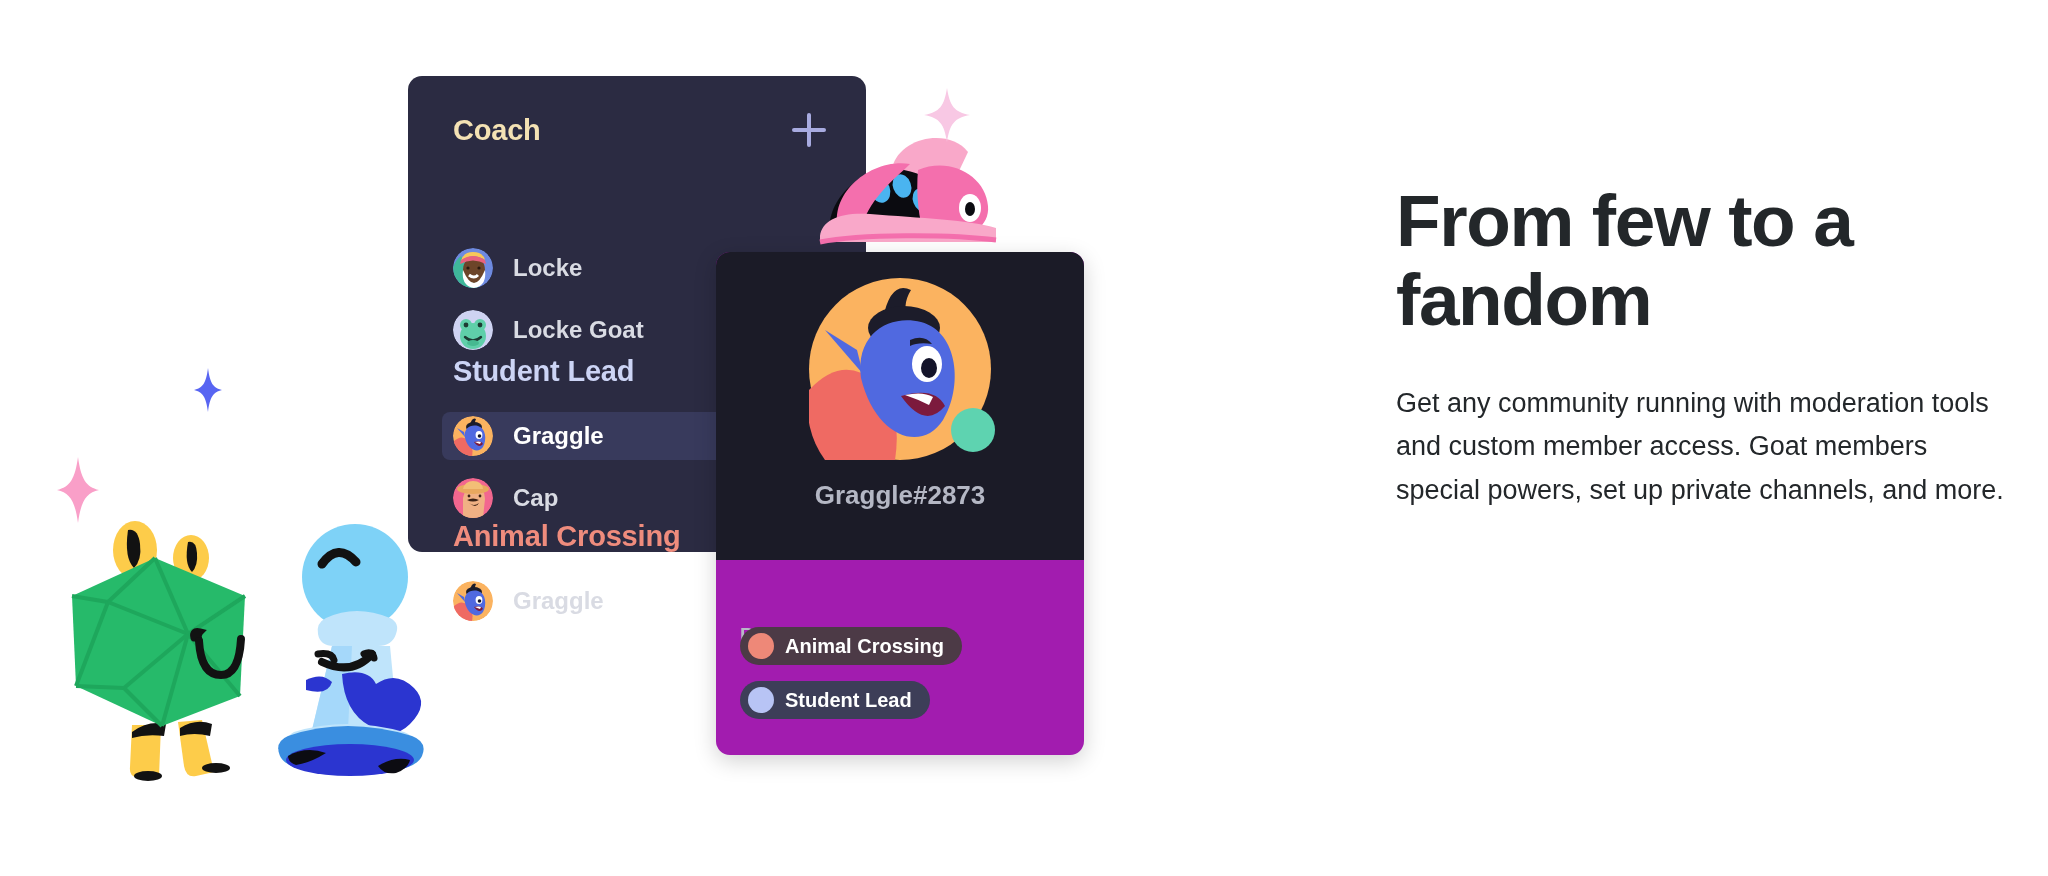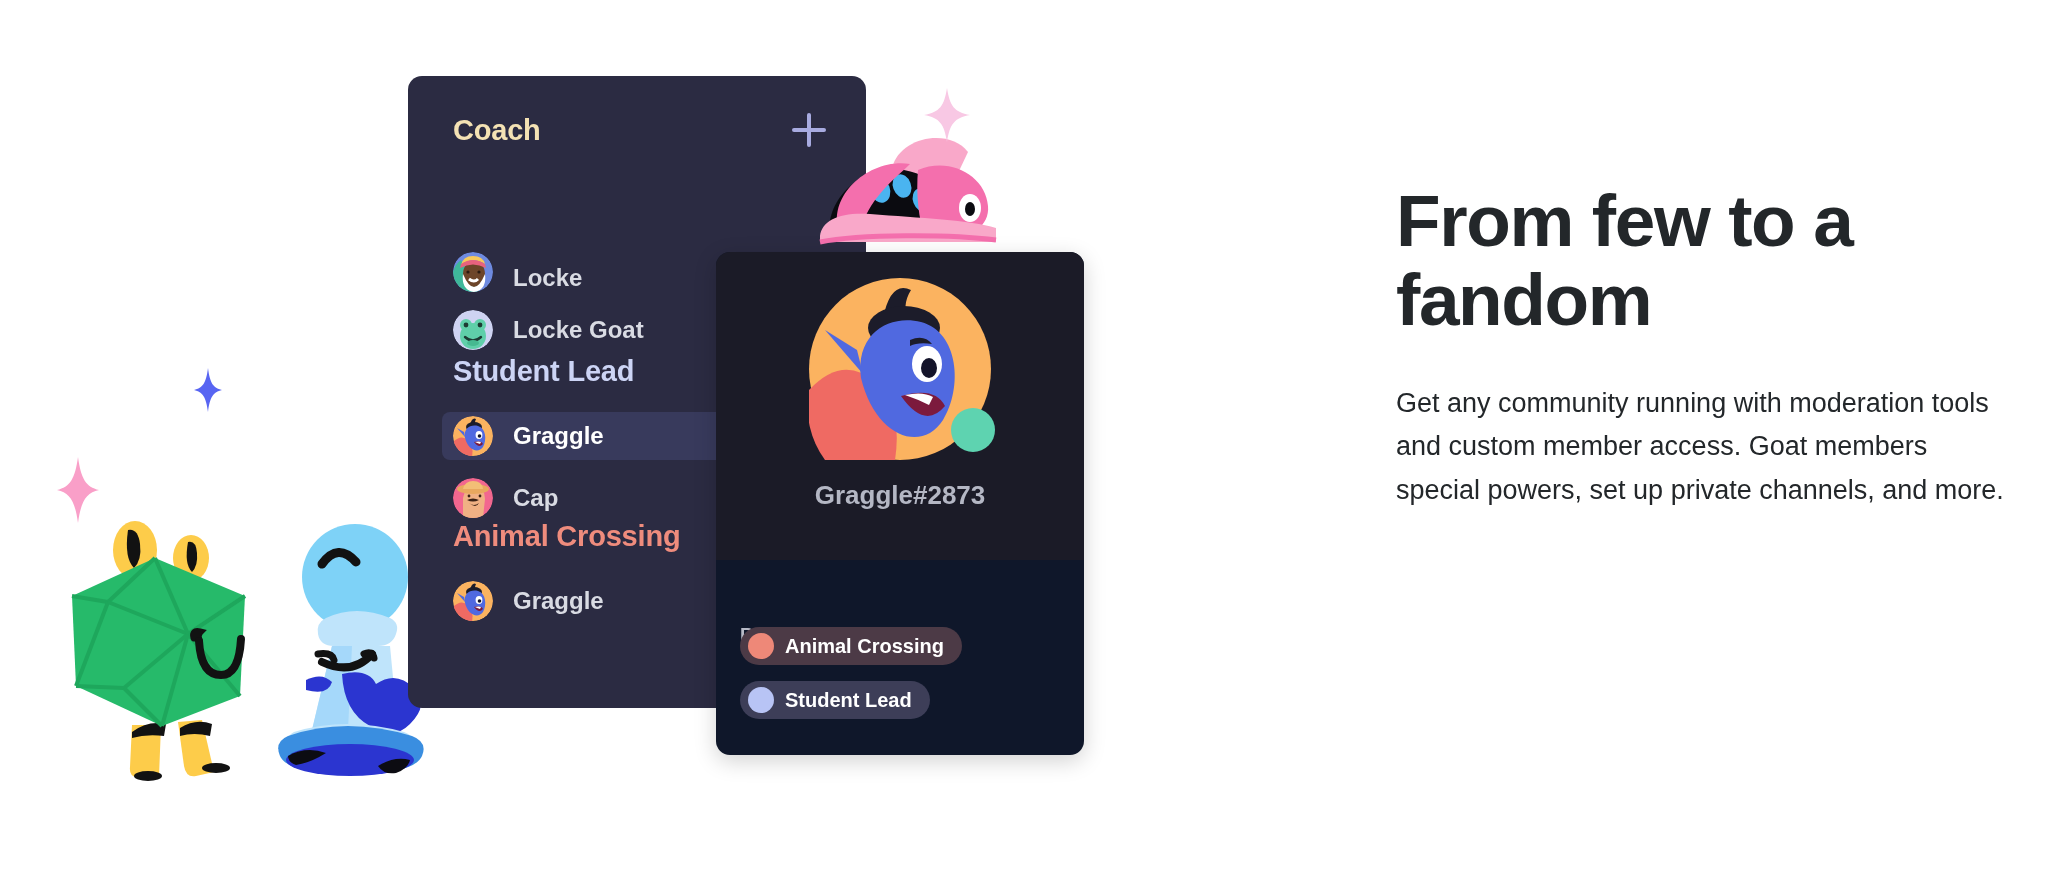--- a/index.html
+++ b/index.html
@@ -22,21 +22,21 @@
 
   
   .sparkle { position: absolute; }
 
   
   .member-panel {
     position: absolute;
     left: 408px;
     top: 76px;
     width: 458px;
-    height: 632px;
+    height: 476px;
     background: #2b2b42;
     border-radius: 14px;
     z-index: 5;
   }
   .panel-head {
     position: absolute;
     left: 45px; top: 37px;
     right: 40px;
     display: flex;
     align-items: center;
@@ -93,21 +93,21 @@
 
   
   .profile-card {
     position: absolute;
     left: 716px;
     top: 252px;
     width: 368px;
     height: 503px;
     border-radius: 14px;
     overflow: hidden;
-    background: #0f172a;
+    background: #a21caf;
     z-index: 10;
     box-shadow: 0 6px 22px rgba(0,0,0,0.18);
   }
   .card-top {
     height: 308px;
     background: #1b1b27;
     position: relative;
   }
   .card-avatar-wrap {
     position: absolute;
@@ -212,21 +212,21 @@
     <path d="M23 0 C26 18 30 24 46 27 C30 30 26 36 23 54 C20 36 16 30 0 27 C16 24 20 18 23 0 Z" fill="#f8c8e4"></path>
   </svg>
 
   <div class="member-panel">
 
     <div class="panel-head">
       <div class="group-title g-coach">Coach</div>
       <div class="plus-btn"></div>
     </div>
 
-    <div class="member-row" style="top:168px;align-items:flex-end;">
+    <div class="member-row" style="top:168px;">
       <div class="avatar">
         <svg width="40" height="40" viewBox="0 0 40 40">
           <circle cx="20" cy="20" r="20" fill="#6e8ae0"></circle>
           <path d="M0 20 a20 20 0 0 0 20 20 a20 20 0 0 0 6-1 L8 8 a20 20 0 0 0-8 12 Z" fill="#3fb79a"></path>
           <ellipse cx="21" cy="22" rx="11" ry="13" fill="#6d4529"></ellipse>
           <path d="M8 13 q12 -9 24 -1 q-2 -8 -12 -8 q-10 0 -12 9 Z" fill="#f7c85a"></path>
           <path d="M8 12 q12 -8 24 0 l1 4 q-13 -7 -26 0 Z" fill="#e8627e"></path>
           <path d="M10 22 q11 26 22 0 q2 16 -11 18 q-13 -2 -11 -18 Z" fill="#ffffff"></path>
           <circle cx="15" cy="20" r="1.6" fill="#2a1a10"></circle>
           <circle cx="26" cy="20" r="1.6" fill="#2a1a10"></circle>

